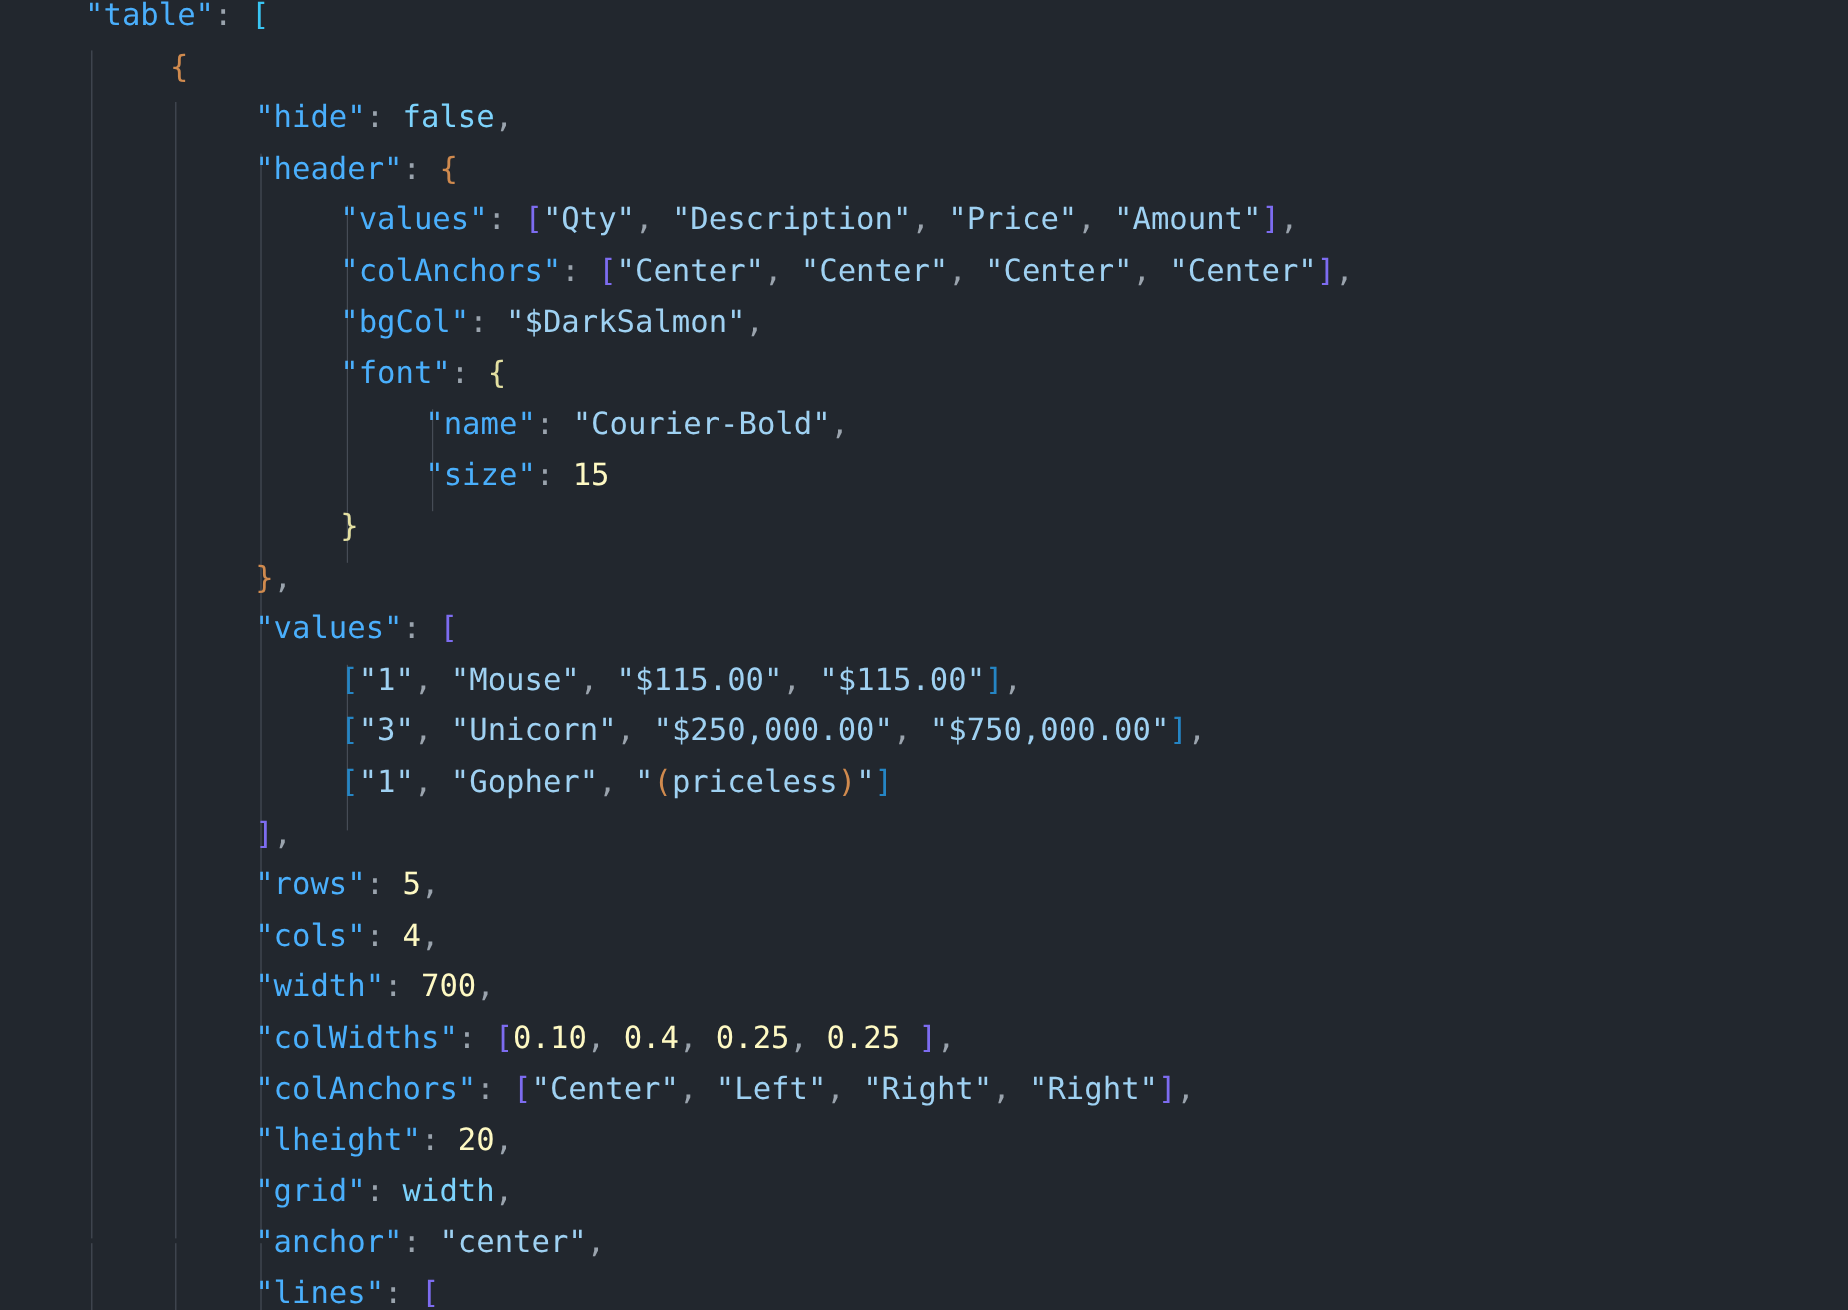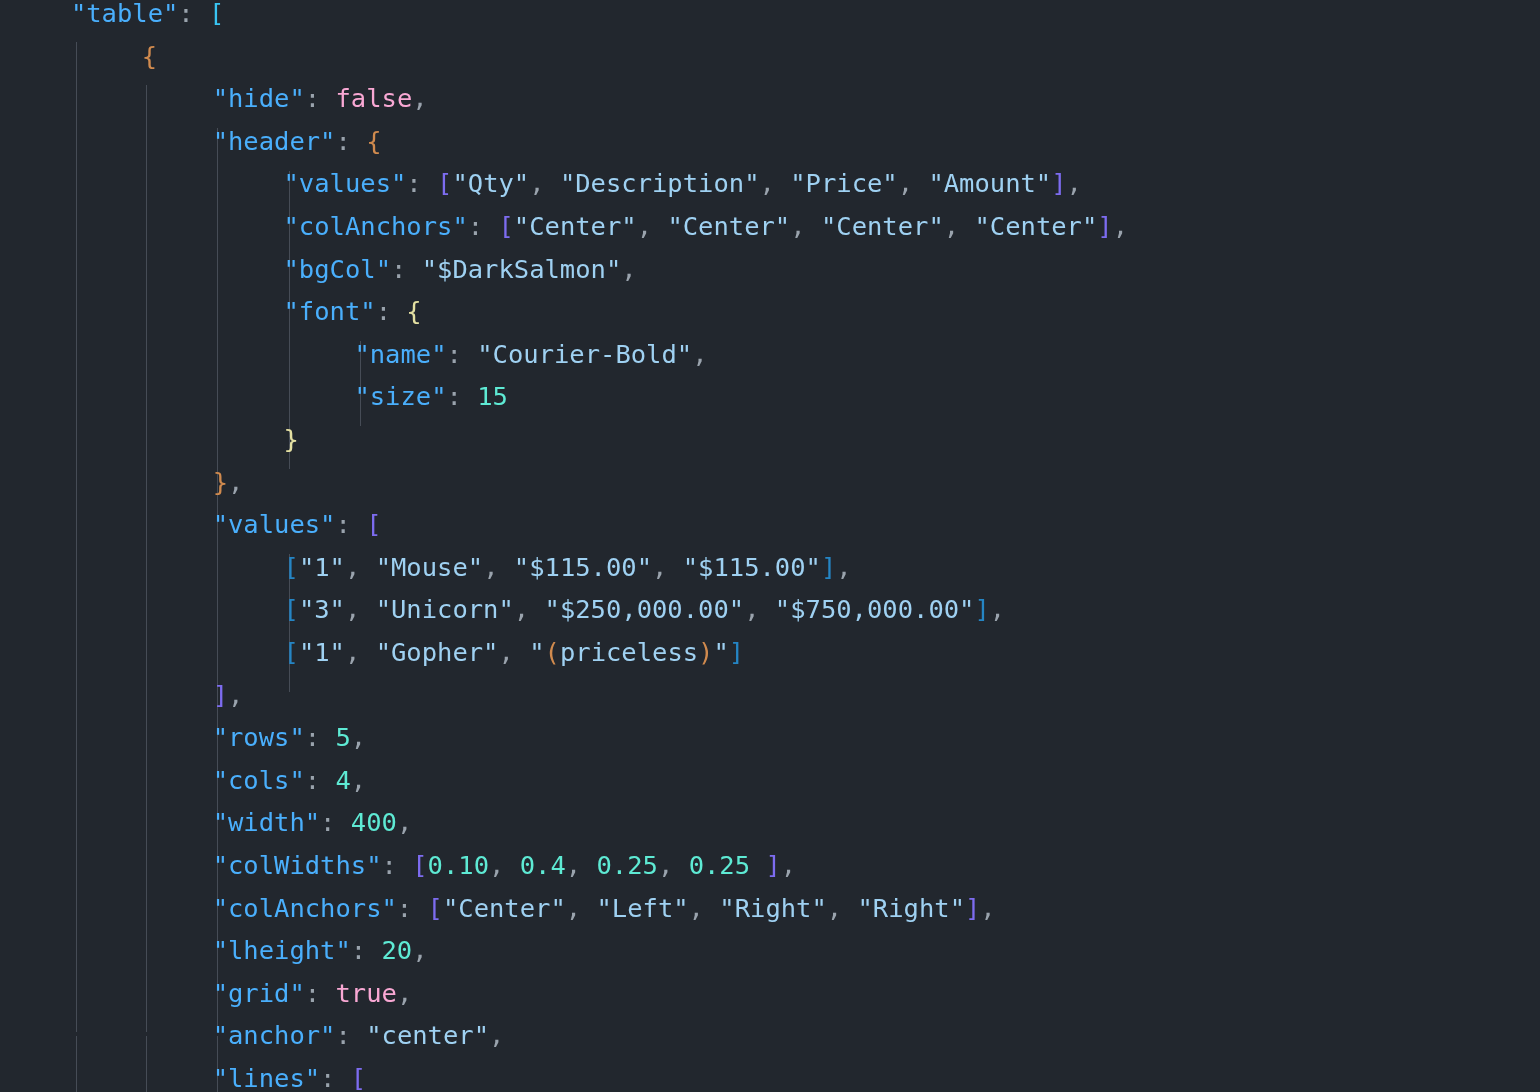--- a/index.html
+++ b/index.html
@@ -52,22 +52,22 @@
     white-space: pre;
     font-size: 25.5px;
     letter-spacing: 0px;
     font-family: "DejaVu Sans Mono", "Liberation Mono", monospace;
   }
   .line .tk { white-space: pre; }
 
   
   .t-key    { color: #4aaffc; }
   .t-str    { color: #9fd1f2; }
-  .t-num    { color: #5eead4; }
-  .t-bool   { color: #f9a8d4; }
+  .t-num    { color: #fef9c3; }
+  .t-bool   { color: #7dd3fc; }
   .t-punc   { color: #9aa3ad; }
 
   
   .b-cyan   { color: #39c5f3; }
   .b-orange { color: #d08a4e; }
   .b-purple { color: #7d6cf0; }
   .b-teal   { color: #2585c4; }
   .b-yellow { color: #e4e0a2; }
 </style>
 </head>
@@ -100,22 +100,22 @@
       <div class="line" style="top: 375.4px; padding-left: 354.4px;"><span class="tk t-key">"size"</span><span class="tk t-punc">:</span><span class="tk t-punc"> </span><span class="tk t-num">15</span></div>
       <div class="line" style="top: 418px; padding-left: 283.52px;"><span class="tk b-yellow">}</span></div>
       <div class="line" style="top: 460.6px; padding-left: 212.64px;"><span class="tk b-orange">}</span><span class="tk t-punc">,</span></div>
       <div class="line" style="top: 503.2px; padding-left: 212.64px;"><span class="tk t-key">"values"</span><span class="tk t-punc">:</span><span class="tk t-punc"> </span><span class="tk b-purple">[</span></div>
       <div class="line" style="top: 545.8px; padding-left: 283.52px;"><span class="tk b-teal">[</span><span class="tk t-str">"1"</span><span class="tk t-punc">,</span><span class="tk t-punc"> </span><span class="tk t-str">"Mouse"</span><span class="tk t-punc">,</span><span class="tk t-punc"> </span><span class="tk t-str">"$115.00"</span><span class="tk t-punc">,</span><span class="tk t-punc"> </span><span class="tk t-str">"$115.00"</span><span class="tk b-teal">]</span><span class="tk t-punc">,</span></div>
       <div class="line" style="top: 588.4px; padding-left: 283.52px;"><span class="tk b-teal">[</span><span class="tk t-str">"3"</span><span class="tk t-punc">,</span><span class="tk t-punc"> </span><span class="tk t-str">"Unicorn"</span><span class="tk t-punc">,</span><span class="tk t-punc"> </span><span class="tk t-str">"$250,000.00"</span><span class="tk t-punc">,</span><span class="tk t-punc"> </span><span class="tk t-str">"$750,000.00"</span><span class="tk b-teal">]</span><span class="tk t-punc">,</span></div>
       <div class="line" style="top: 631px; padding-left: 283.52px;"><span class="tk b-teal">[</span><span class="tk t-str">"1"</span><span class="tk t-punc">,</span><span class="tk t-punc"> </span><span class="tk t-str">"Gopher"</span><span class="tk t-punc">,</span><span class="tk t-punc"> </span><span class="tk t-str">"</span><span class="tk b-orange">(</span><span class="tk t-str">priceless</span><span class="tk b-orange">)</span><span class="tk t-str">"</span><span class="tk b-teal">]</span></div>
       <div class="line" style="top: 673.6px; padding-left: 212.64px;"><span class="tk b-purple">]</span><span class="tk t-punc">,</span></div>
       <div class="line" style="top: 716.2px; padding-left: 212.64px;"><span class="tk t-key">"rows"</span><span class="tk t-punc">:</span><span class="tk t-punc"> </span><span class="tk t-num">5</span><span class="tk t-punc">,</span></div>
       <div class="line" style="top: 758.8px; padding-left: 212.64px;"><span class="tk t-key">"cols"</span><span class="tk t-punc">:</span><span class="tk t-punc"> </span><span class="tk t-num">4</span><span class="tk t-punc">,</span></div>
-      <div class="line" style="top: 801.4px; padding-left: 212.64px;"><span class="tk t-key">"width"</span><span class="tk t-punc">:</span><span class="tk t-punc"> </span><span class="tk t-num">400</span><span class="tk t-punc">,</span></div>
+      <div class="line" style="top: 801.4px; padding-left: 212.64px;"><span class="tk t-key">"width"</span><span class="tk t-punc">:</span><span class="tk t-punc"> </span><span class="tk t-num">700</span><span class="tk t-punc">,</span></div>
       <div class="line" style="top: 844px; padding-left: 212.64px;"><span class="tk t-key">"colWidths"</span><span class="tk t-punc">:</span><span class="tk t-punc"> </span><span class="tk b-purple">[</span><span class="tk t-num">0.10</span><span class="tk t-punc">,</span><span class="tk t-punc"> </span><span class="tk t-num">0.4</span><span class="tk t-punc">,</span><span class="tk t-punc"> </span><span class="tk t-num">0.25</span><span class="tk t-punc">,</span><span class="tk t-punc"> </span><span class="tk t-num">0.25</span><span class="tk t-punc"> </span><span class="tk b-purple">]</span><span class="tk t-punc">,</span></div>
       <div class="line" style="top: 886.6px; padding-left: 212.64px;"><span class="tk t-key">"colAnchors"</span><span class="tk t-punc">:</span><span class="tk t-punc"> </span><span class="tk b-purple">[</span><span class="tk t-str">"Center"</span><span class="tk t-punc">,</span><span class="tk t-punc"> </span><span class="tk t-str">"Left"</span><span class="tk t-punc">,</span><span class="tk t-punc"> </span><span class="tk t-str">"Right"</span><span class="tk t-punc">,</span><span class="tk t-punc"> </span><span class="tk t-str">"Right"</span><span class="tk b-purple">]</span><span class="tk t-punc">,</span></div>
       <div class="line" style="top: 929.2px; padding-left: 212.64px;"><span class="tk t-key">"lheight"</span><span class="tk t-punc">:</span><span class="tk t-punc"> </span><span class="tk t-num">20</span><span class="tk t-punc">,</span></div>
-      <div class="line" style="top: 971.8px; padding-left: 212.64px;"><span class="tk t-key">"grid"</span><span class="tk t-punc">:</span><span class="tk t-punc"> </span><span class="tk t-bool">true</span><span class="tk t-punc">,</span></div>
+      <div class="line" style="top: 971.8px; padding-left: 212.64px;"><span class="tk t-key">"grid"</span><span class="tk t-punc">:</span><span class="tk t-punc"> </span><span class="tk t-bool">width</span><span class="tk t-punc">,</span></div>
       <div class="line" style="top: 1014.4px; padding-left: 212.64px;"><span class="tk t-key">"anchor"</span><span class="tk t-punc">:</span><span class="tk t-punc"> </span><span class="tk t-str">"center"</span><span class="tk t-punc">,</span></div>
       <div class="line" style="top: 1057px; padding-left: 212.64px;"><span class="tk t-key">"lines"</span><span class="tk t-punc">:</span><span class="tk t-punc"> </span><span class="tk b-purple">[</span></div>
     </div>
 
 </div>
 
 </body></html>

